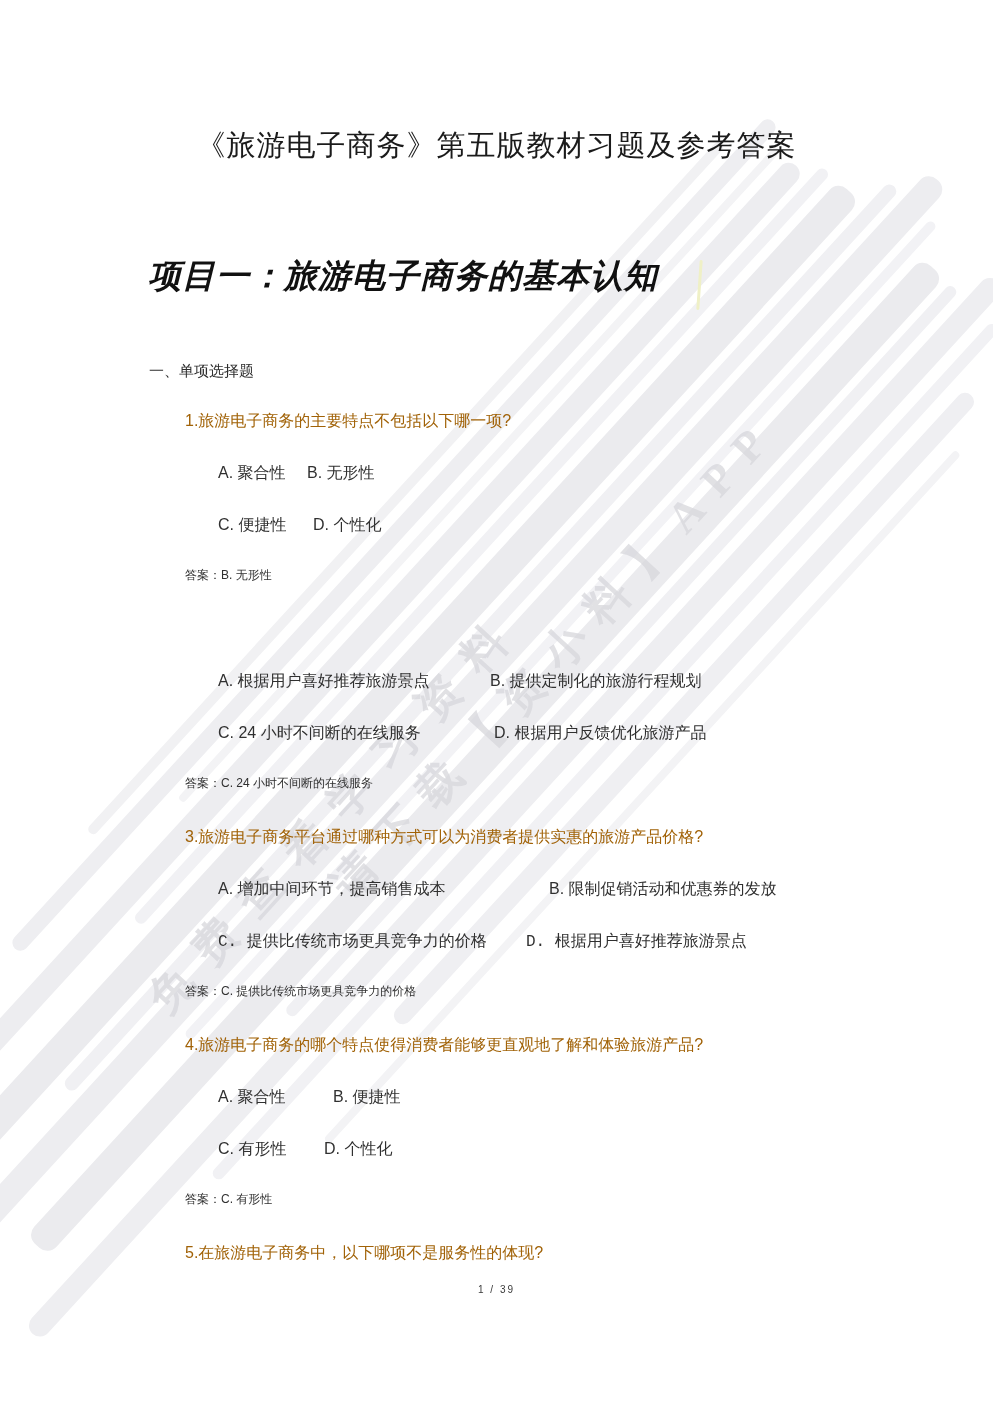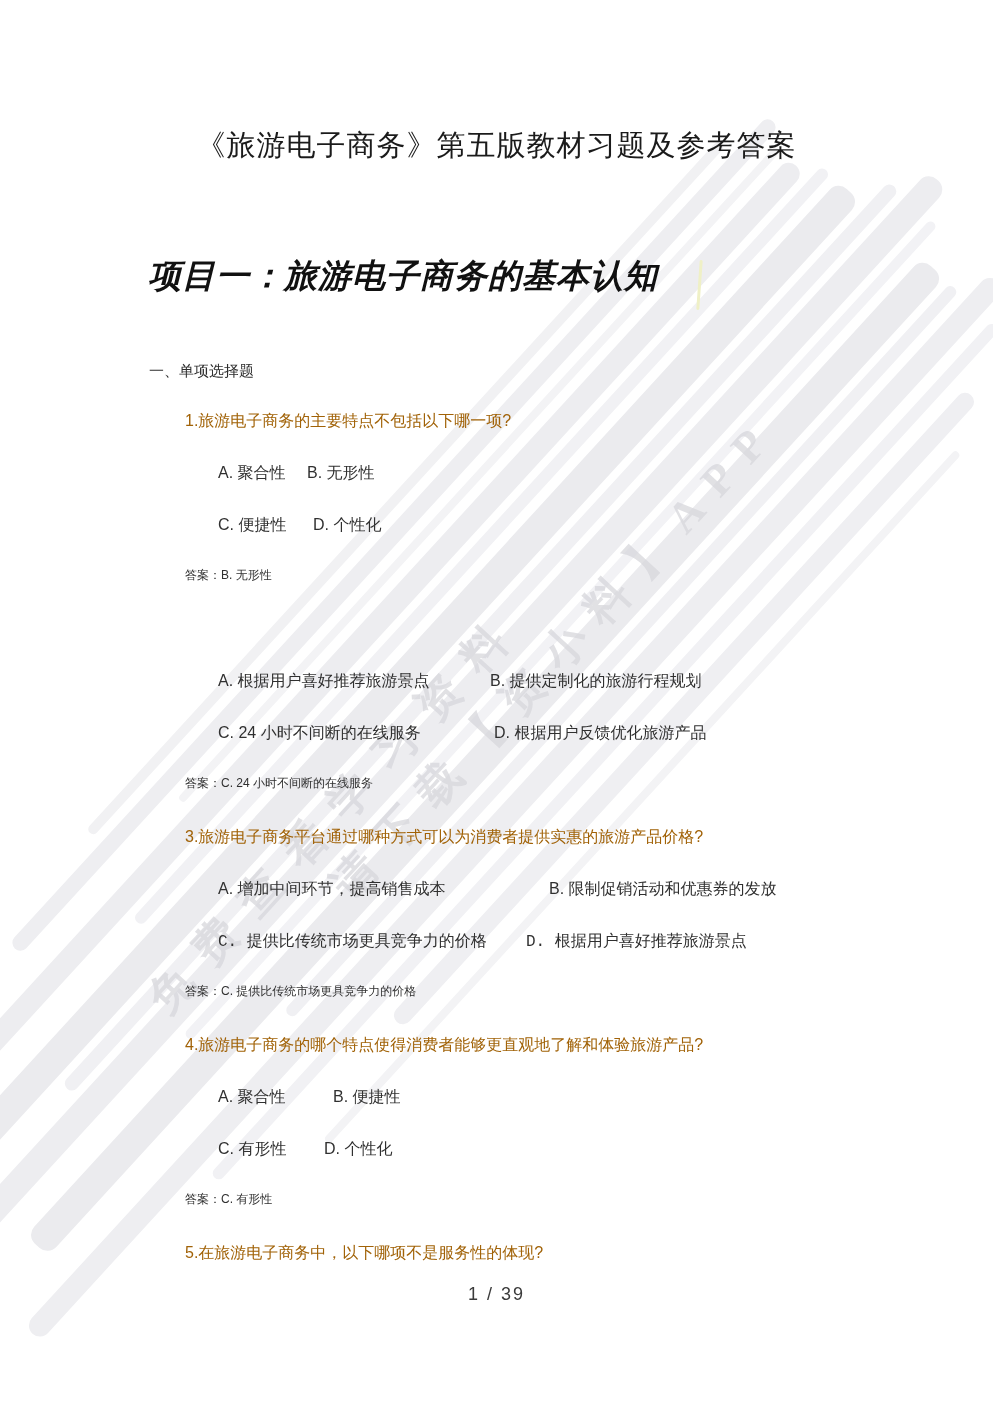--- a/index.html
+++ b/index.html
@@ -44,21 +44,21 @@
     font-size:33px;font-weight:bold;color:#111111;letter-spacing:1px;font-style:italic;
   }
   .section-label{position:absolute;left:149px;font-size:15px;color:#2d2d2d;}
   .q-line{position:absolute;left:185px;font-size:16px;color:#a16207;}
   .ans-line{position:absolute;left:185px;font-size:12px;color:#303030;}
   .opt-row{position:absolute;left:218px;right:40px;height:22px;font-size:16px;color:#303030;}
   .opt-row .opt-left{position:absolute;left:0;top:0;white-space:nowrap;}
   .opt-row .opt-right{position:absolute;top:0;white-space:nowrap;}
   .footer{
     position:absolute;top:1284px;left:0;width:100%;
-    text-align:center;font-size:18px;color:#3a3a3a;letter-spacing:2px;
+    text-align:center;font-size:10px;color:#3a3a3a;letter-spacing:2px;
   }
 </style>
 </head>
 <body>
 
 <div class="page">
 
   <div class="bg-layer">
     <div class="band">
       <i style="top:6px;left:30%;width:55%;height:10px;background:#f1f1f3;"></i>

